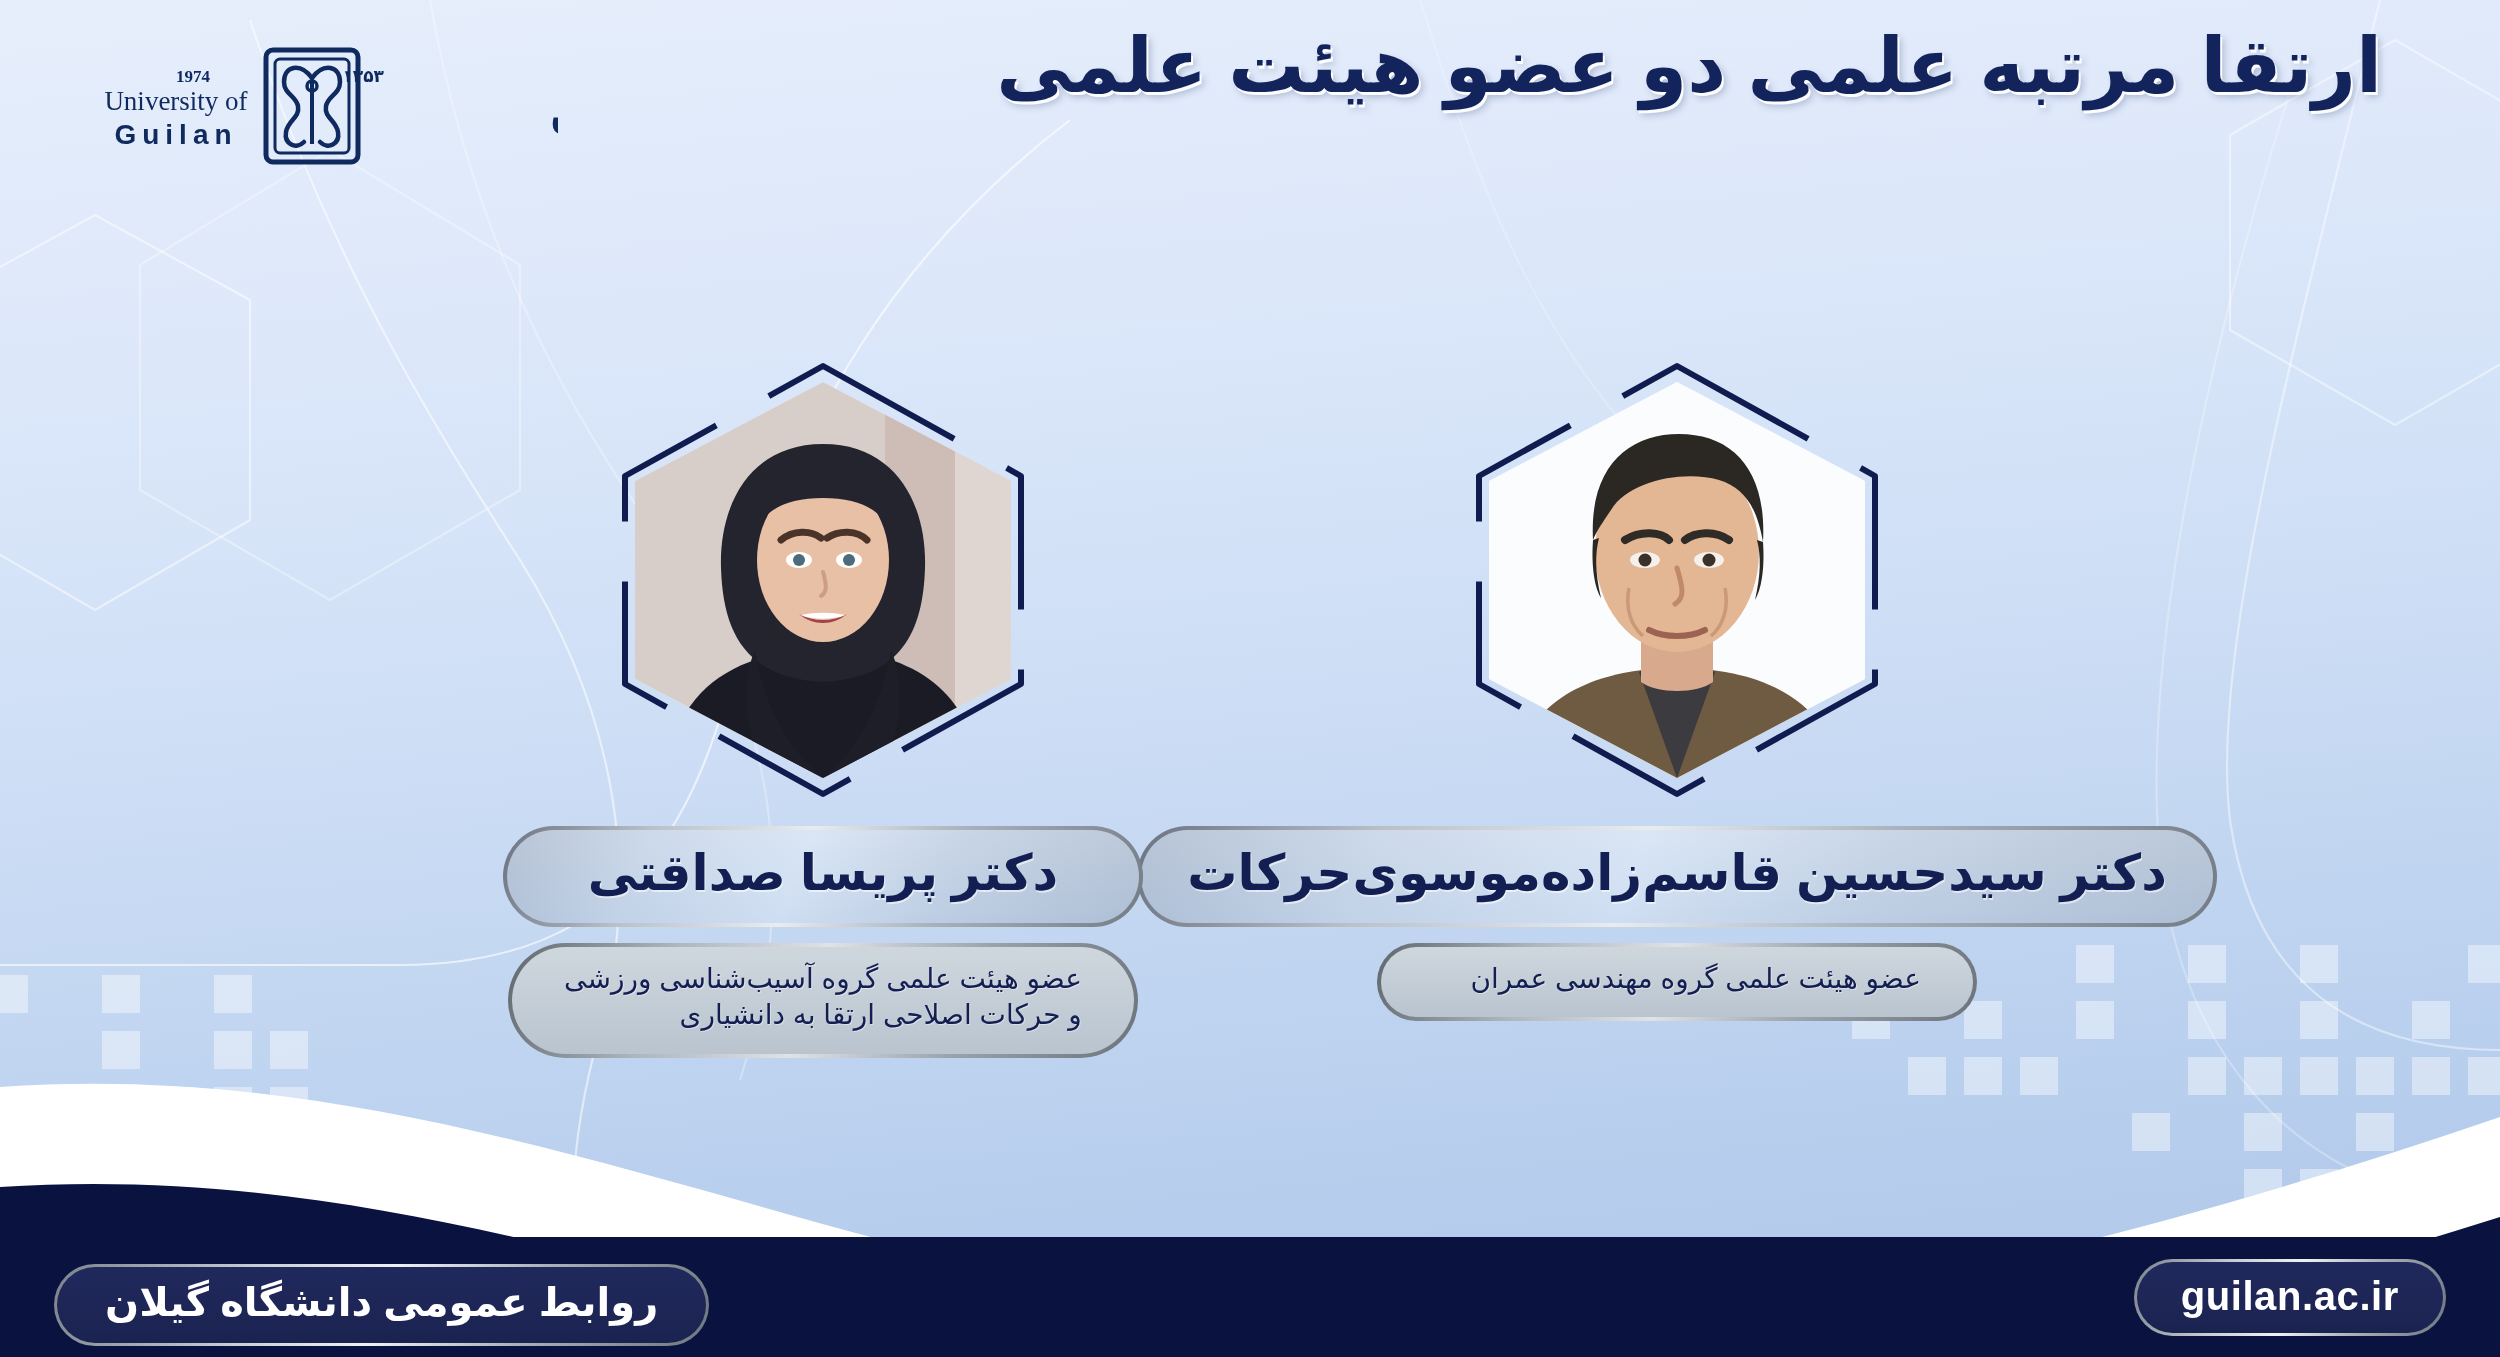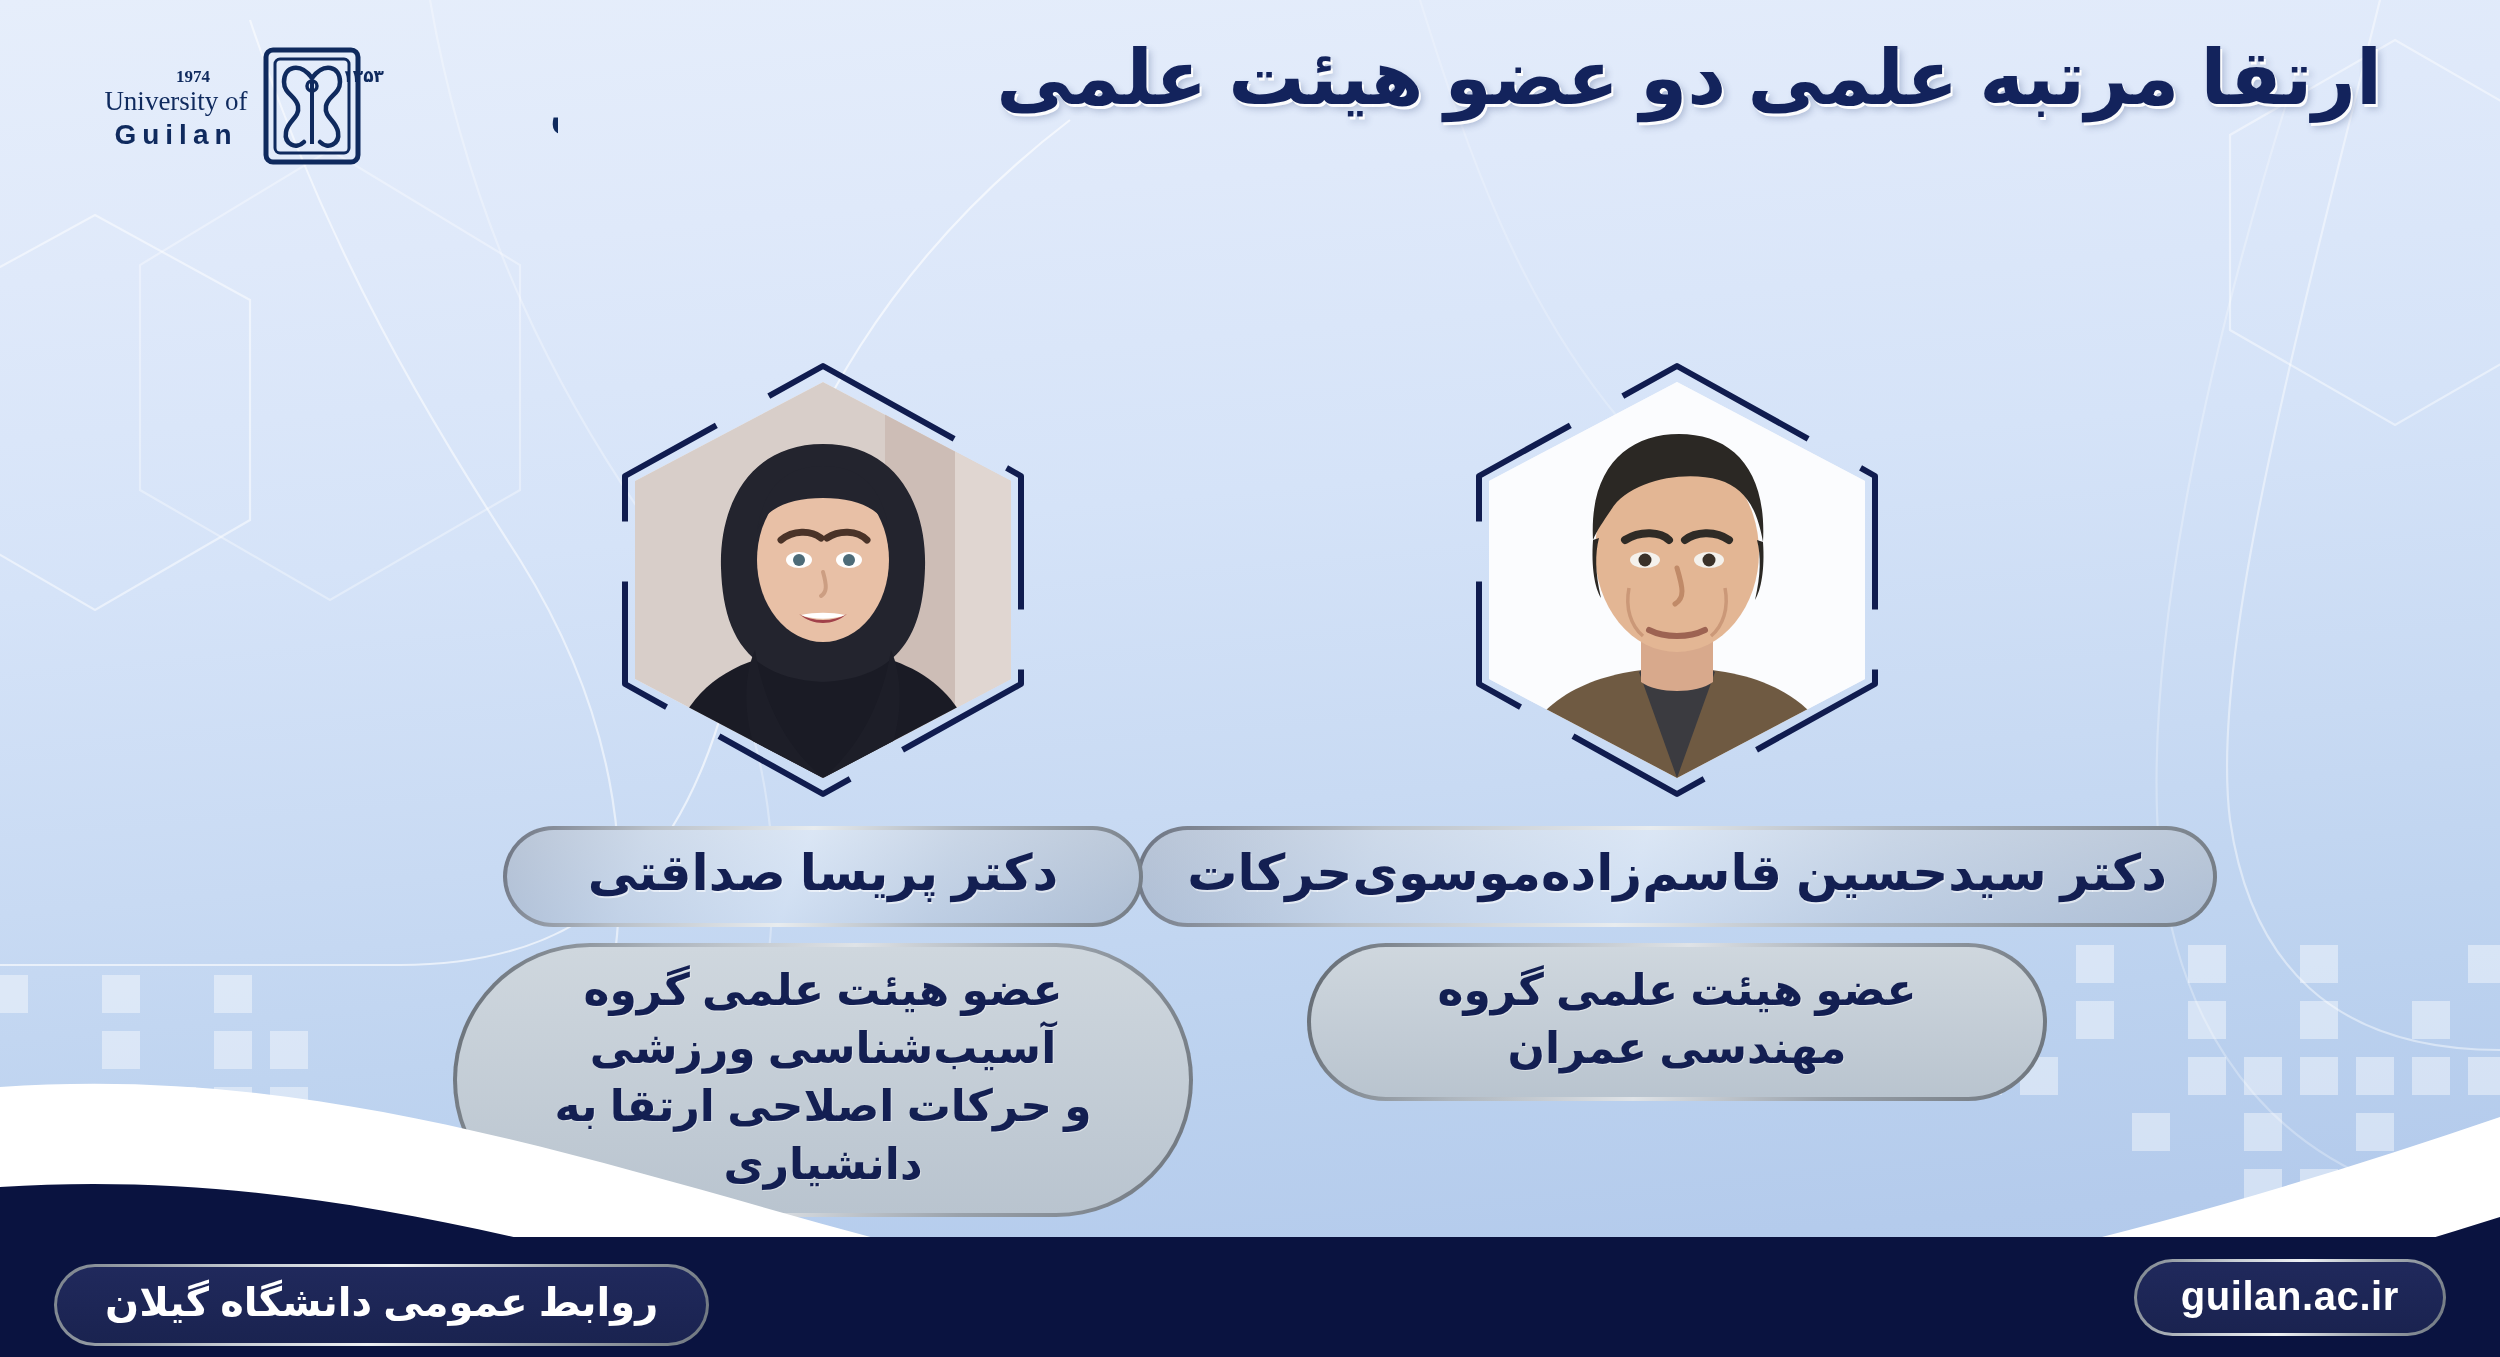--- a/index.html
+++ b/index.html
@@ -28,21 +28,21 @@
   .hexline{position:absolute;stroke:rgba(255,255,255,0.55);fill:none;stroke-width:2.2;}
 
   
   .logo-wrap{
     position:absolute;left:88px;top:40px;width:470px;height:130px;
   }
   .logo-wrap svg{display:block;}
 
   .headline{
     position:absolute;
-    right:118px;top:30px;
+    right:118px;top:18px;
     width:1500px;
     text-align:right;
     direction:rtl;
     font-size:76px;
     font-weight:bold;
     line-height:1.25;
     color:#13235c;
     text-shadow:2px 3px 0 rgba(255,255,255,0.95), 4px 5px 7px rgba(60,80,130,0.30);
     letter-spacing:0.5px;
   }
@@ -87,22 +87,22 @@
 
   .desc-pill{
     margin-top:16px;
     min-width:600px;max-width:740px;
     padding:14px 52px 20px;
     border-radius:999px;
     border:4px solid transparent;
     background:
       linear-gradient(180deg,#cfd7de,#b9c4cf) padding-box,
       linear-gradient(110deg,#5f666e 0%,#adb5bd 25%,#dfe3e7 48%,#9aa2ab 72%,#6c737b 100%) border-box;
-    direction:rtl;text-align:center;
-    font-size:44px;font-weight:bold;color:#131f52;
+    direction:rtl;
+    font-size:28px;font-weight:normal;color:#131f52;
     line-height:1.32;
     text-shadow:1px 1px 0 rgba(255,255,255,0.4);
   }
   .desc-pill .l2{display:block;}
 
   
   .waves{position:absolute;left:0;right:0;bottom:0;height:420px;}
   .footer-bar{
     position:absolute;left:0;right:0;bottom:0;height:120px;
     display:flex;align-items:center;justify-content:space-between;

